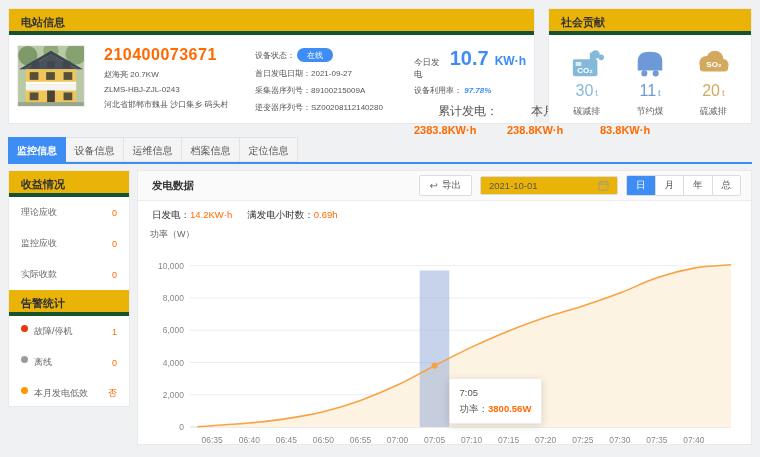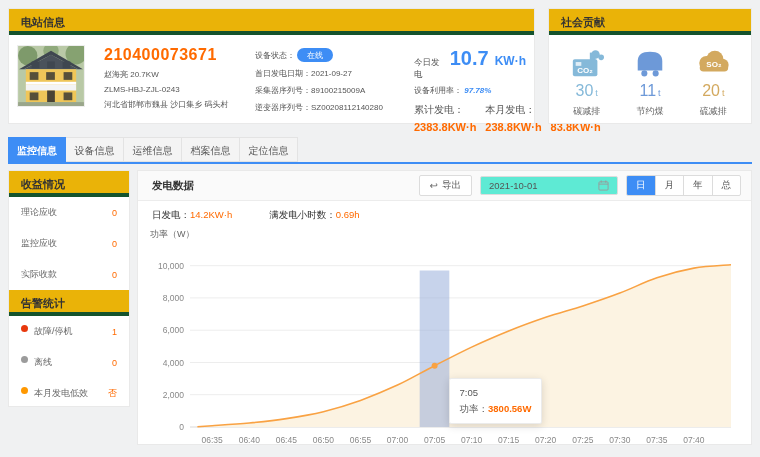--- a/index.html
+++ b/index.html
@@ -26,21 +26,21 @@
   .badge { display:inline-block; background:var(--blue); color:#fff; font-size:8px; padding:1.5px 10px; border-radius:7px; margin-left:2px; }
   .st-col3 { flex:1; min-width:0; padding-top:2px; }
   .today-row { display:flex; align-items:baseline; gap:6px; margin-bottom:4px; }
   .today-label { font-size:8.5px; color:#555; }
   .today-val { font-size:20px; font-weight:bold; color:var(--blue); }
   .today-unit { font-size:12px; font-weight:bold; color:var(--blue); }
   .util-row { font-size:8px; color:#555; margin-bottom:7px; }
   .util-val { color:var(--blue); font-weight:bold;font-style:italic; }
   .stats-row { display:flex; gap:9px; }
   .stat { white-space:nowrap; }
-  .stat-label { font-size:10px; color:#555; margin-bottom:4px; }
+  .stat-label { font-size:12px; color:#555; margin-bottom:4px;margin-left:24px; }
   .stat-val { font-size:11px; font-weight:bold; color:var(--orange); }
   
   #social-panel { left:548px; top:8px; width:204px; height:116px; }
   .so-body { display:flex; justify-content:space-around; padding:10px 6px 0; text-align:center; }
   .so-item { width:56px; }
   .s-icon { height:34px; display:flex; align-items:flex-end; justify-content:center; }
   .s-val { font-size:16px; margin-top:3px; }
   .s-unit { font-size:9px; margin-left:2px; }
   .s-label { font-size:9px; color:#666; margin-top:5px; }
   
@@ -58,26 +58,26 @@
   .s-row .v { color:var(--orange); }
   .dot { width:7px; height:7px; border-radius:50%; display:inline-block; margin-right:6px; flex:none; }
   .a-label { display:flex; align-items:flex-start; }
   
   #chart-panel { left:137px; top:170px; width:615px; height:275px; }
   .ch-hd { height:30px; display:flex; align-items:center; justify-content:space-between; padding:0 10px 0 14px; background:#fafafa; border-bottom:1px solid #ececec; }
   .ch-title { font-size:10.5px; font-weight:bold; color:#333; }
   .ch-controls { display:flex; align-items:center; gap:8px; }
   .btn-export { display:flex; align-items:center; gap:4px; border:1px solid #dcdcdc; border-radius:2px; background:#fff; padding:3px 10px; font-size:9.5px; color:#555; cursor:pointer; }
   .export-arrow { font-size:10px; color:#666; }
-  .date-box { width:138px; display:flex; align-items:center; justify-content:space-between; border:1px solid #dcdcdc; border-radius:2px; background:#5eead4; padding:3px 8px; font-size:9.5px; color:#555; cursor:pointer; }
+  .date-box { width:138px; display:flex; align-items:center; justify-content:space-between; border:1px solid #dcdcdc; border-radius:2px; background:#eab308; padding:3px 8px; font-size:9.5px; color:#555; cursor:pointer; }
   .seg { display:flex; border:1px solid #dcdcdc; border-radius:2px; overflow:hidden; background:#fff; }
   .seg-btn { padding:3px 9px; font-size:9.5px; color:#555; border-left:1px solid #dcdcdc; cursor:pointer; }
   .seg-btn:first-child { border-left:none; }
   .seg-btn.active { background:var(--blue); color:#fff; }
-  .ch-subrow { padding:8px 14px 0; font-size:9.5px; color:#333; display:flex; gap:37px; }
+  .ch-subrow { padding:8px 14px 0; font-size:9.5px; color:#333; display:flex; gap:15px; }
   .ch-subrow .v { color:var(--orange); }
   .ylabel { margin:6px 0 7px 12px; font-size:9px; color:#666; }
   #chart-wrap { position:relative; margin:2px 8px 0; }
   .tooltip {
     position:absolute; background:#fff; border:1px solid #ebebeb; border-radius:2px;
     box-shadow:0 2px 8px rgba(0,0,0,.14); padding:6px 10px; font-size:9.5px; color:#555;
     line-height:1.7; white-space:nowrap; z-index:5;
   }
   .tt-val { color:var(--orange); font-weight:bold; }
 </style>

